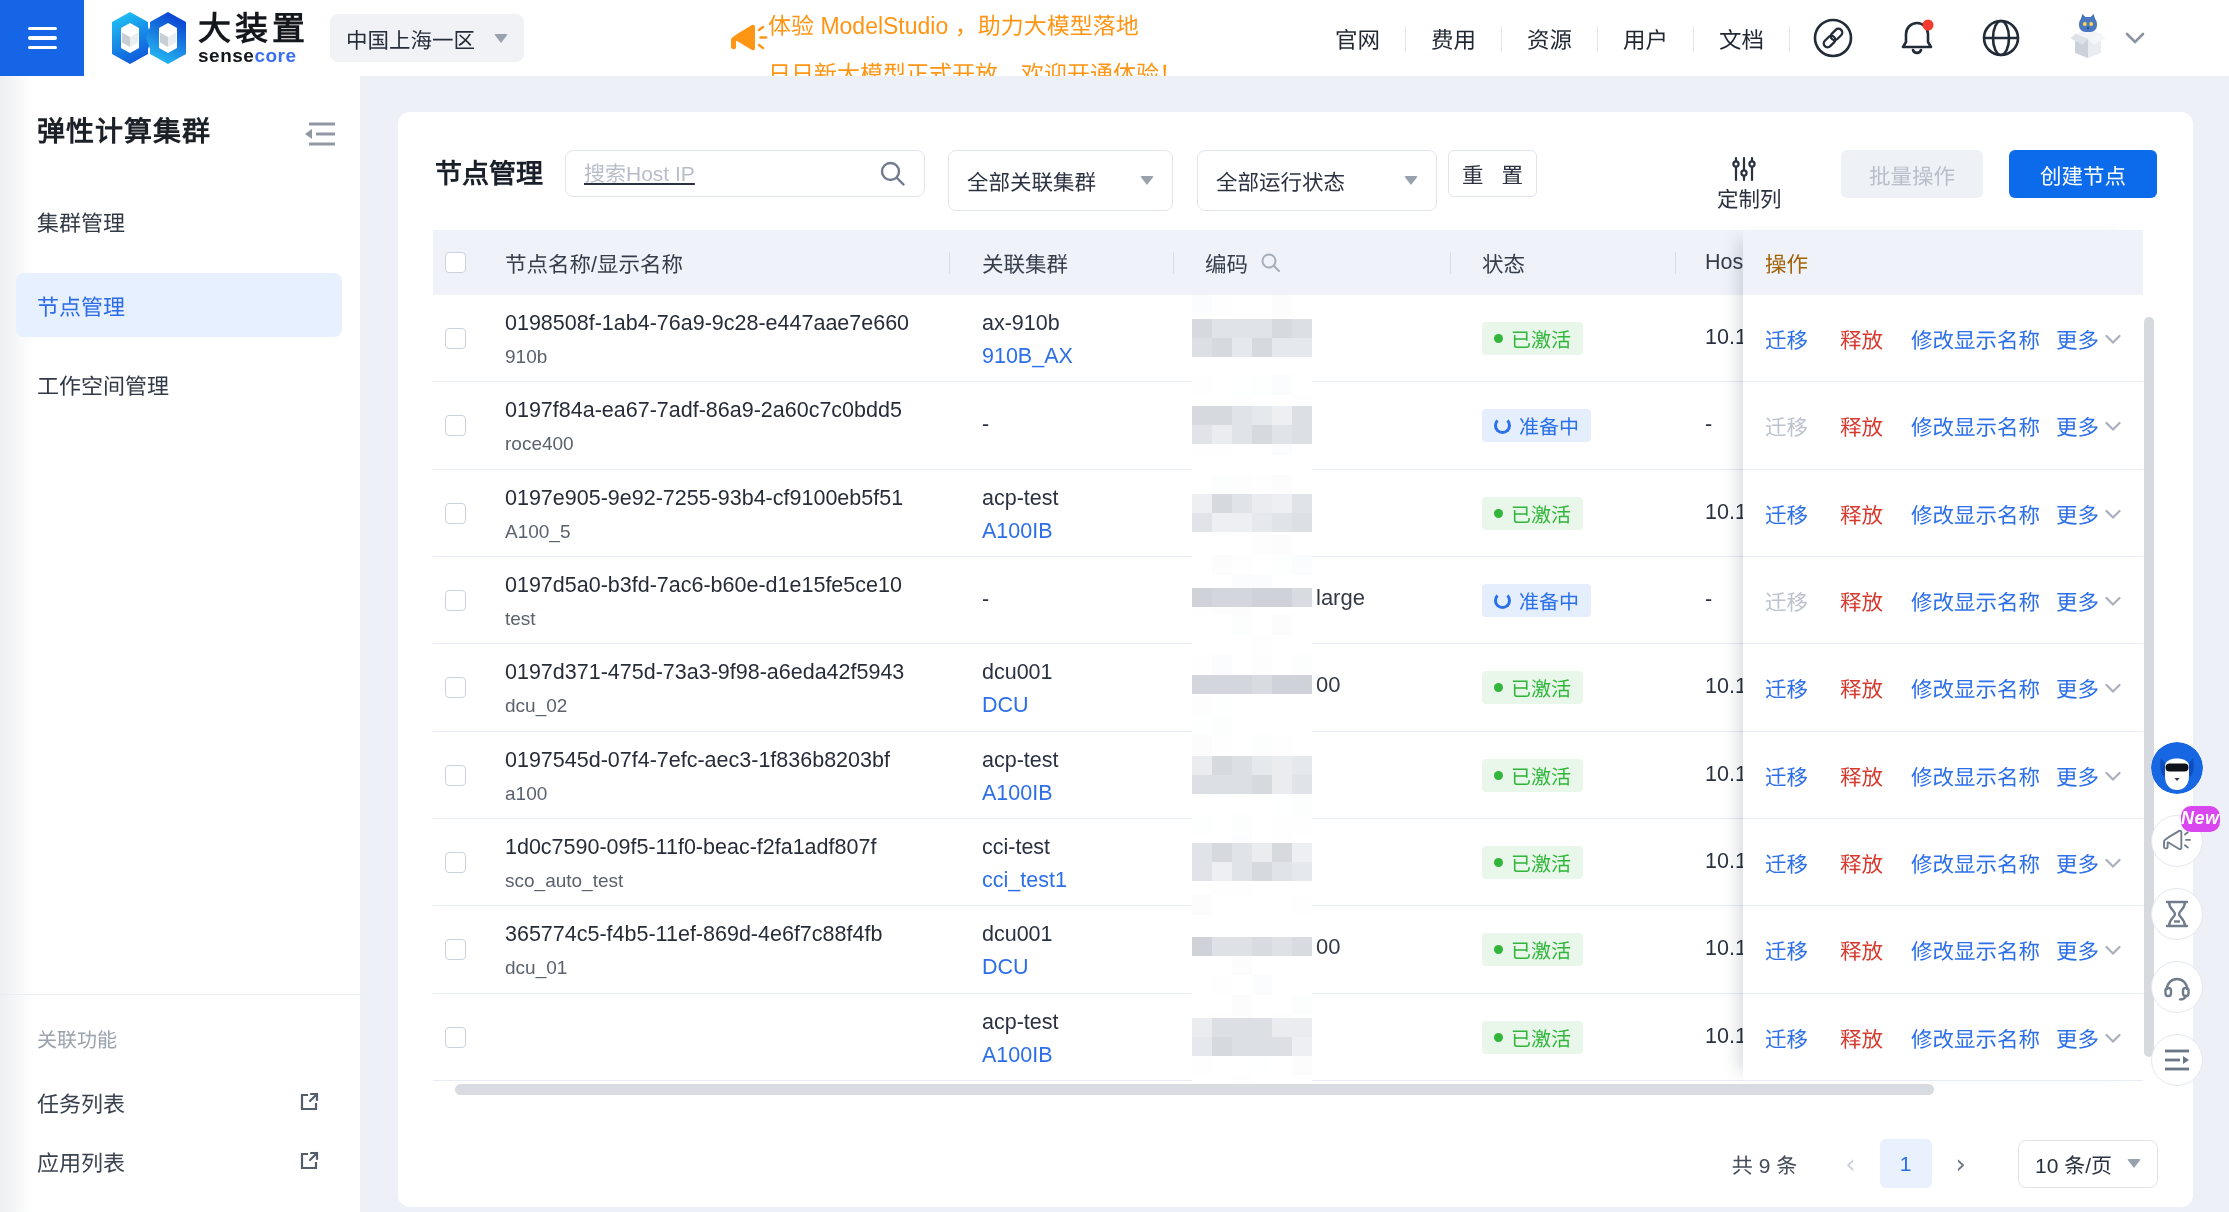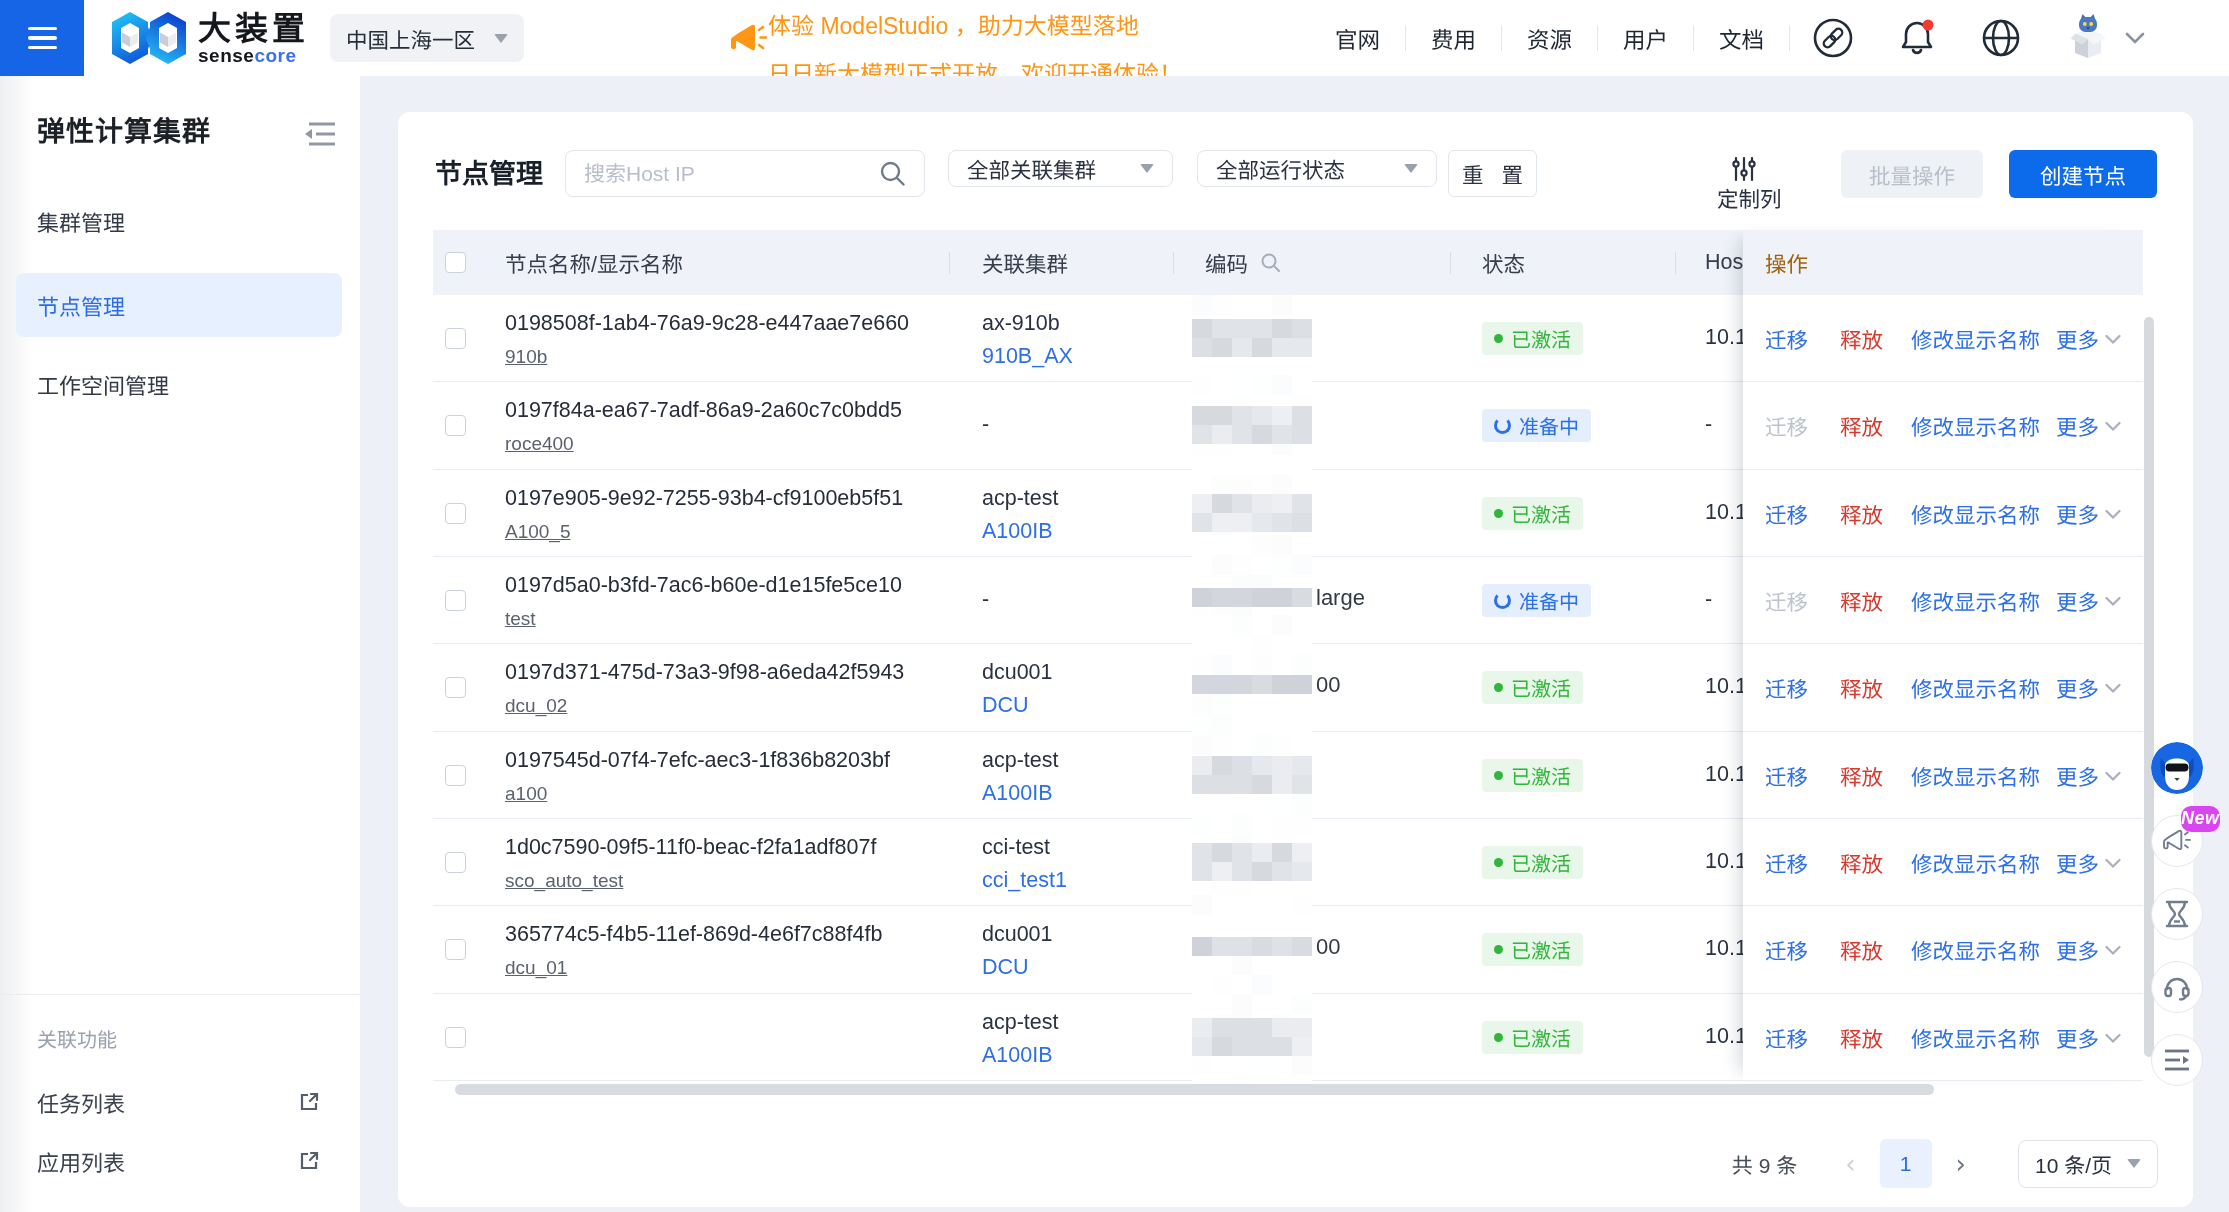--- a/index.html
+++ b/index.html
@@ -54,23 +54,23 @@
   .sb-link .ext { position:absolute; right:22px; display:flex; }
   .sb-link-1 { top:1004px; }
   .sb-link-2 { top:1063px; }
 
   
   .card { position:absolute; left:398px; top:112px; width:1795px; height:1095px; background:#fff; border-radius:12px; z-index:5; }
 
   .page-title { position:absolute; left:37px; top:40px; font-size:27px; font-weight:700; color:#1a202a; }
   .search-box { position:absolute; left:167px; top:38px; width:360px; height:47px; border:1.5px solid #e1e5ec; border-radius:8px;
                 display:flex; align-items:center; padding:0 18px; background:#fff; }
-  .search-box input { border:0; outline:0; flex:1; font-size:21px; color:#2a3140; font-family:inherit; background:transparent; }
+  .search-box input { border:0; outline:0; flex:1; font-size:21px; color:#2a3140; font-family:inherit; background:transparent;text-decoration:underline; }
   .search-box input::placeholder { color:#b8bec9; }
-  .selectbox { position:absolute; top:38px; height:37px; border:1.5px solid #e1e5ec; border-radius:8px; background:#fff;
+  .selectbox { position:absolute; top:38px; height:61px; border:1.5px solid #e1e5ec; border-radius:8px; background:#fff;
                display:flex; align-items:center; padding:0 18px; cursor:pointer; }
   .selectbox .lbl { font-size:21.5px; color:#2a3140; flex:1; }
   .sel-cluster { left:550px; width:225px; }
   .sel-status  { left:799px; width:240px; }
   .btn { display:flex; align-items:center; justify-content:center; border-radius:6px; font-size:21.5px; cursor:pointer; }
   .btn-reset { position:absolute; left:1050px; top:38px; width:89px; height:47px; border:1.5px solid #e1e5ec; color:#2a3140;
                letter-spacing:6px; padding-left:6px; }
   .customize { position:absolute; left:1309px; top:44px; display:flex; align-items:center; cursor:pointer;flex-direction:column; }
   .customize .lbl { font-size:21.5px; color:#2a3140; margin-left:10px; }
   .btn-batch { position:absolute; left:1443px; top:38px; width:142px; height:48px; background:#eef1f5; color:#b9bfc9; cursor:not-allowed; }
@@ -82,21 +82,21 @@
   .th { font-size:21.5px; color:#353d4a; font-weight:500; position:absolute; display:flex; align-items:center; }
   .th-sep { position:absolute; top:22px; width:1px; height:22px; background:#d7dce5; }
   .checkbox { width:21px; height:21px; border:1.5px solid #ccd2dc; border-radius:4px; background:#fff; cursor:pointer; }
   .head-cb { position:absolute; left:12px; top:22px; }
 
   .tbody { position:relative; height:786px; }
   .trow { position:relative; height:87.33px; border-bottom:1px solid #e8ecf3; }
   .trow .checkbox { position:absolute; left:12px; top:33px; }
   .cell-name { position:absolute; left:72px; top:0; width:440px; height:100%; }
   .uuid { position:absolute; top:16px; font-size:21.5px; color:#262c38; white-space:nowrap; }
-  .subname { position:absolute; top:51px; font-size:19px; color:#5a626e; white-space:nowrap;text-decoration:underline; }
+  .subname { position:absolute; top:51px; font-size:19px; color:#5a626e; white-space:nowrap; }
   .cell-cluster { position:absolute; left:549px; top:0; width:200px; height:100%; }
   .cl-name { position:absolute; top:16px; font-size:21.5px; color:#2a3140; white-space:nowrap; }
   .cl-link { position:absolute; top:49px; font-size:21.5px; color:#2c6fe9; cursor:pointer; white-space:nowrap; }
   .cell-cluster.dash .cl-name { top:30px; }
   .code-suffix { position:absolute; left:883px; top:28px; font-size:22px; color:#333a46; }
   .cell-status { position:absolute; left:1049px; top:27px; height:33px; border-radius:4px; display:flex; align-items:center; padding:0 12px; }
   .cell-status .txt { font-size:20px; margin-left:8px; }
   .status-active { background:#e9f7eb; }
   .status-active .txt { color:#31b53a; }
   .status-active .dot { width:9px; height:9px; border-radius:50%; background:#31b53a; }

